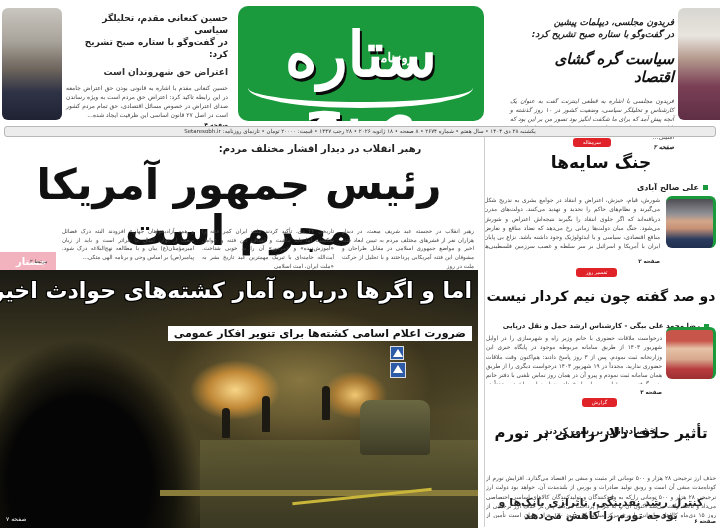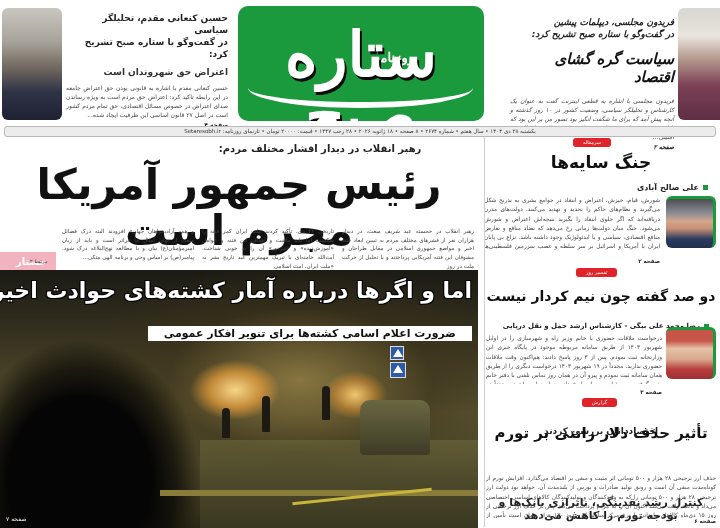--- a/index.html
+++ b/index.html
@@ -57,21 +57,21 @@
   .photo-main .crowd { position: absolute; left: 0; top: 60px; width: 210px; height: 198px; background: radial-gradient(ellipse 120px 140px at 80px 150px, #050505 60%, rgba(0,0,0,0.6) 80%, rgba(0,0,0,0) 100%); }
   .photo-main .street { position: absolute; left: 200px; top: 170px; width: 278px; height: 88px; background: linear-gradient(180deg, rgba(110,105,60,0.6), rgba(60,58,35,0.9)); }
   .photo-main .barrier { position: absolute; left: 160px; top: 220px; width: 318px; height: 6px; background: #8a7c3a; }
   .photo-main .tape { position: absolute; left: 292px; top: 225px; width: 140px; height: 3px; background: #c8b53a; transform: rotate(-6deg); }
   .photo-main .sign { position: absolute; width: 14px; height: 14px; background: #2e5ba8; border: 1px solid #ddd; }
   .photo-main .sign::after { content: ""; position: absolute; left: 2px; top: 2px; border-left: 5px solid transparent; border-right: 5px solid transparent; border-bottom: 8px solid #fff; }
   .photo-main .car { position: absolute; left: 360px; top: 130px; width: 70px; height: 55px; background: linear-gradient(180deg, #6a6842 0%, #3d3b25 100%); border-radius: 10px 10px 4px 4px; }
   .photo-main .figure { position: absolute; width: 8px; height: 30px; background: #1c1a12; border-radius: 4px 4px 1px 1px; }
 
   .photo-headline { position: absolute; right: 6px; top: 8px; font-size: 22px; font-weight: bold; color: #ffffff; text-shadow: 1px 1px 0 #000, -1px -1px 0 #000, 1px -1px 0 #000, -1px 1px 0 #000; white-space: nowrap; letter-spacing: -0.5px; }
-  .photo-sub { position: absolute; right: 6px; top: 56px; background: #ffffff; color: #111; font-size: 11px; font-weight: bold; padding: 1px 16px; white-space: nowrap; }
+  .photo-sub { position: absolute; right: 6px; top: 56px; background: #ffffff; color: #111; font-size: 11px; font-weight: bold; padding: 1px 6px; white-space: nowrap; }
   .photo-page { position: absolute; left: 6px; bottom: 6px; font-size: 6px; color: #fff; }
 
   
   .rcol { left: 484px; width: 234px; }
   .editorial-tag { left: 573px; top: 138px; }
   .editorial-head { top: 152px; font-size: 17px; font-weight: bold; color: #111; text-align: center; }
   .author { font-size: 8px; font-weight: bold; color: #222; }
   .author .sq { display: inline-block; width: 5px; height: 5px; background: #1a9a3c; margin-left: 4px; vertical-align: middle; }
   .col-body { font-size: 5.8px; line-height: 1.6; color: #444; text-align: justify; }
   .col-page { font-size: 5.5px; color: #222; font-weight: bold; }

